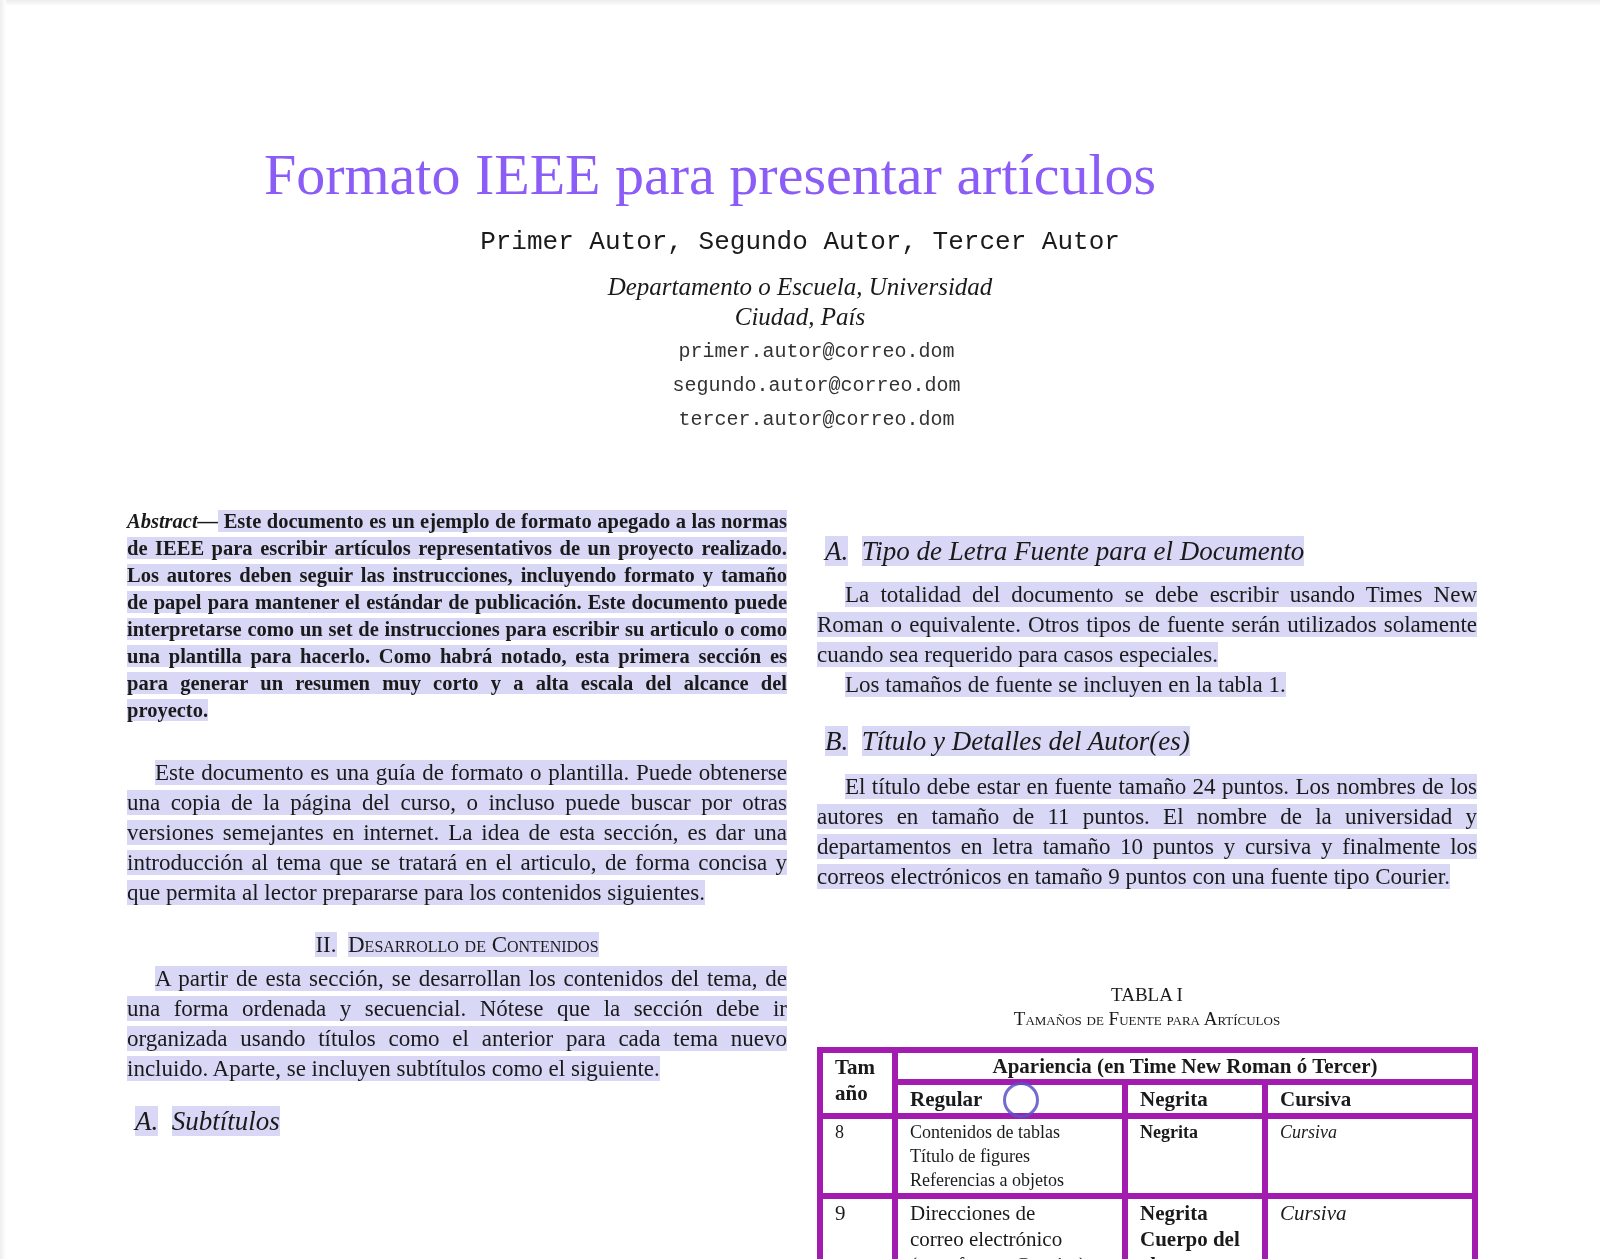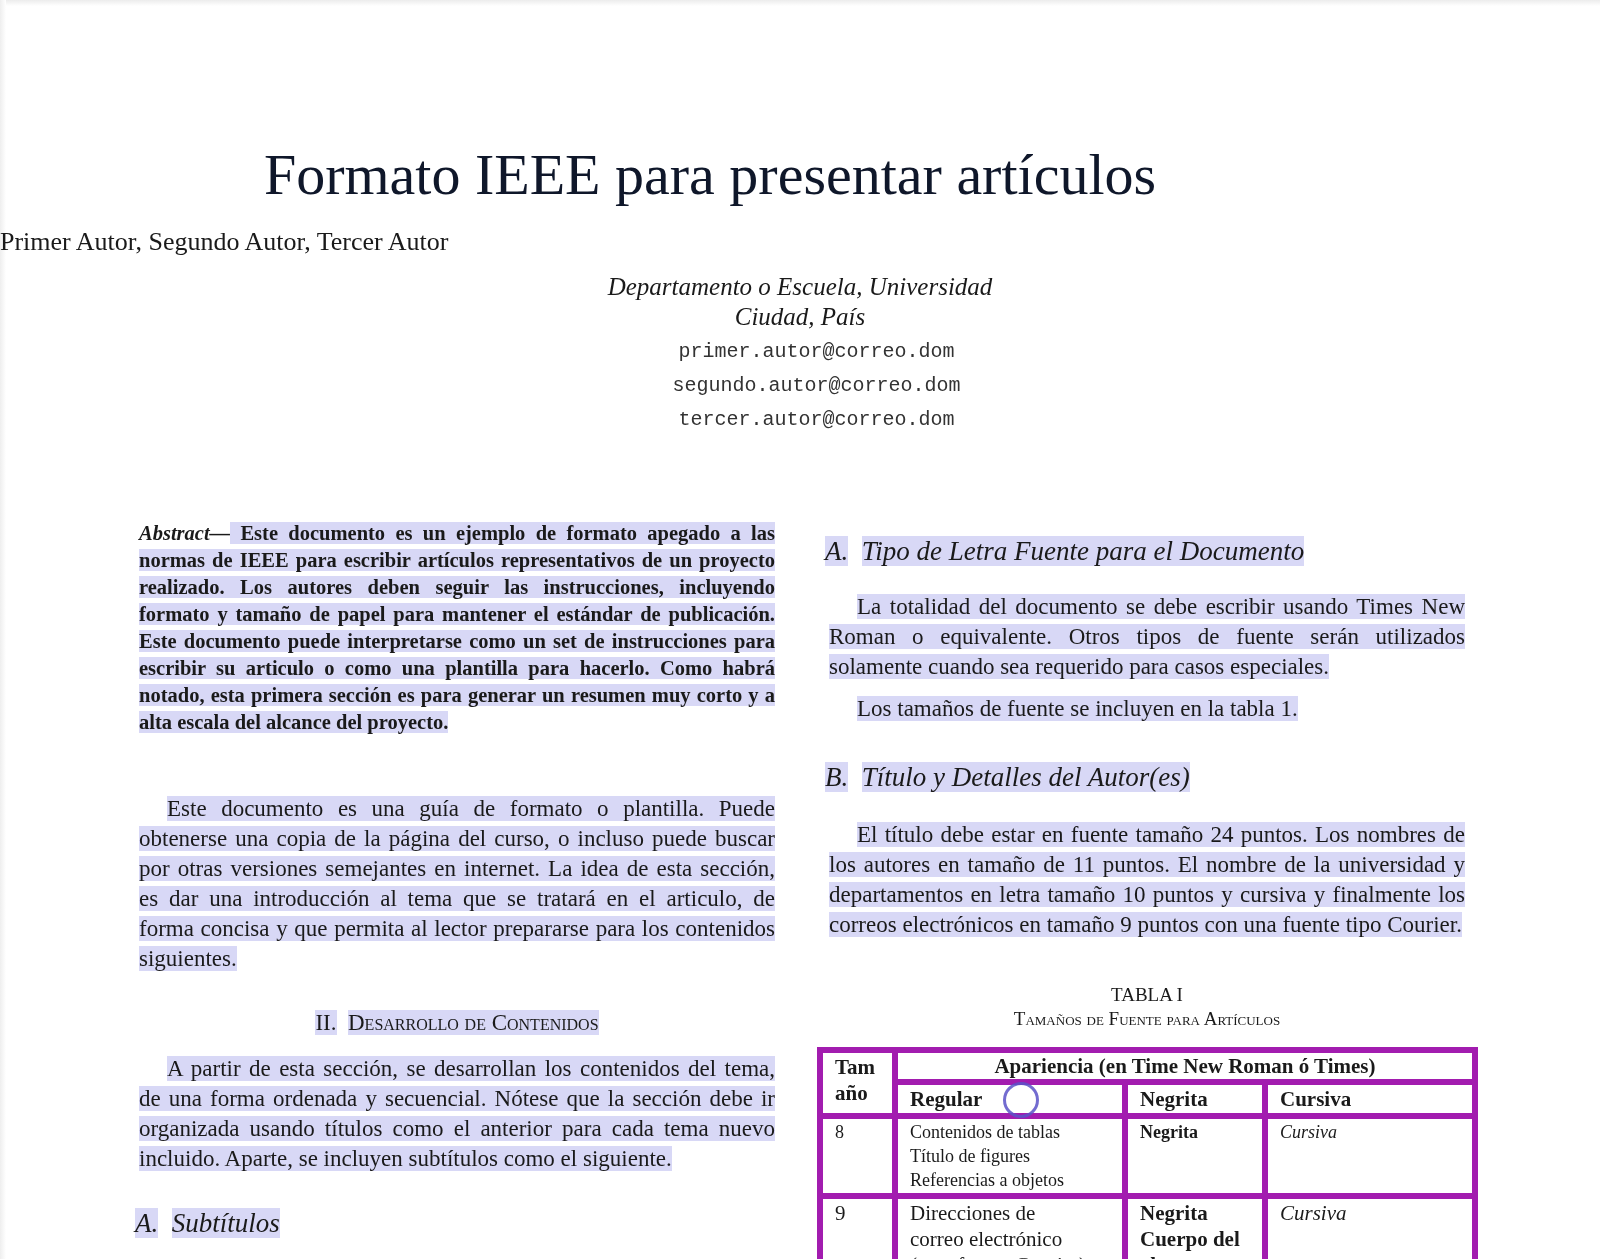--- a/index.html
+++ b/index.html
@@ -15,25 +15,25 @@
     background: linear-gradient(#ececec, #ffffff);
   }
   .page-edge-left {
     position: absolute; left: 0; top: 0; width: 6px; height: 1259px;
     background: linear-gradient(90deg, #eeeeee, #ffffff);
   }
   .hl { background: #d8d8f6; }
 
   .title {
     position: absolute; left: 0; top: 140px; width: 1420px;
-    text-align: center; font-size: 58px; line-height: 70px; color: #0f172a;
+    text-align: center; font-size: 58px; line-height: 70px; color: #8b5cf6;
   }
   .authors {
     position: absolute; left: 0; top: 226px; width: 1600px;
-    text-align: left; font-size: 26px; line-height: 32px;
+    text-align: center; font-size: 26px; line-height: 32px; font-family: Liberation Mono, monospace;
   }
   .affil {
     position: absolute; left: 0; top: 272px; width: 1600px;
     text-align: center; font-size: 25px; line-height: 30px; font-style: italic;
   }
   .emails {
     position: absolute; left: 0; top: 340px; width: 1600px;
     text-align: center; font-family: "Liberation Mono", "DejaVu Sans Mono", monospace;
     font-size: 20px; color: #333;
   }
@@ -51,21 +51,21 @@
   .body-text { font-size: 23px; line-height: 30px; }
   .indent { text-indent: 28px; }
 
   .sec-head {
     text-align: center; font-size: 23px; line-height: 30px;
     font-variant: small-caps; margin: 0;
   }
   .sub-head {
     font-size: 27px; line-height: 30px; font-style: italic; margin: 8px;
   }
-  p { margin: 12px; }
+  p { margin: 0; }
 
   .tbl-caption {
     position: absolute; left: 817px; top: 983px; width: 660px;
     text-align: center; font-size: 19px; line-height: 24px;
   }
   .tbl-caption .sc { font-variant: small-caps; }
 
   table.sizes {
     position: absolute; left: 817px; top: 1047px; width: 661px;
     border-collapse: collapse; font-size: 21px; line-height: 26px;
@@ -160,21 +160,21 @@
       <col style="width:230px">
       <col style="width:140px">
       <col>
   </colgroup>
   <tbody>
       <tr>
     <th rowspan="2">
       <div>Tam</div>
       <div>año</div>
     </th>
-    <th colspan="3" class="center" style="padding:0">Apariencia (en Time New Roman ó Times)</th>
+    <th colspan="3" class="center" style="padding:0">Apariencia (en Time New Roman ó Tercer)</th>
   </tr>
   <tr>
     <th>Regular</th>
     <th>Negrita</th>
     <th>Cursiva</th>
   </tr>
   <tr>
     <td class="small">8</td>
     <td class="small">
       <div>Contenidos de tablas</div>

